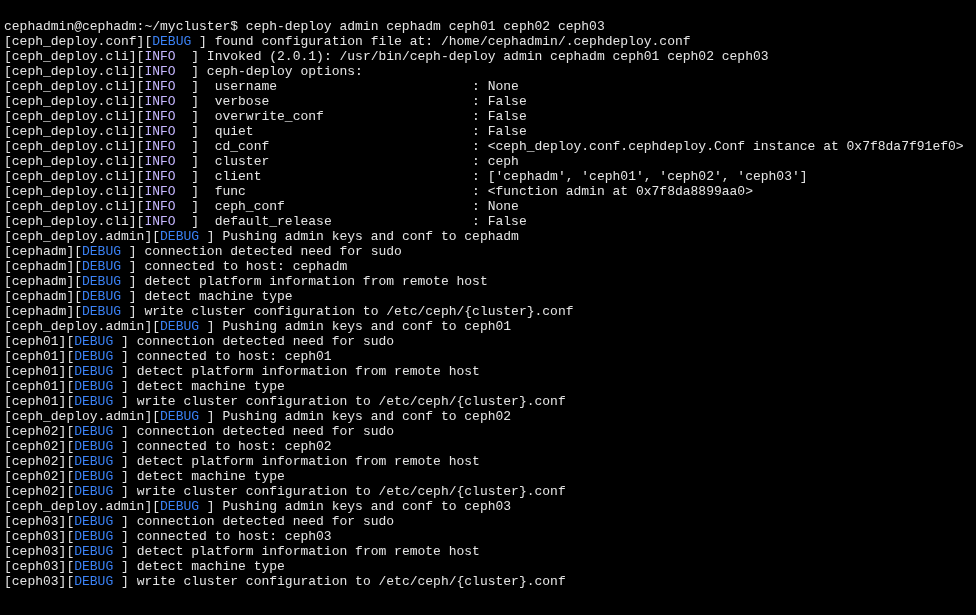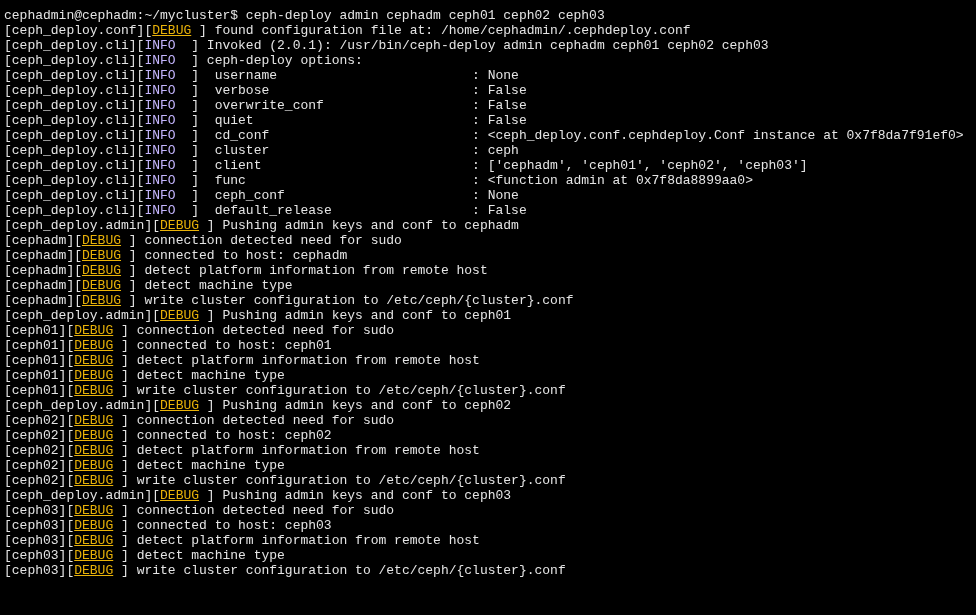--- a/index.html
+++ b/index.html
@@ -8,22 +8,22 @@
     background: #000;
     font-family: "Consolas", "Courier New", monospace;
     font-size: 13px;
     line-height: 15px;
     color: #e5e5e5;
     width: 976px;
     height: 615px;
     overflow: hidden;
   }
   .term {
-    padding: 8px 4px 0 4px;
+    padding: 19px 4px 0 4px;
     white-space: pre;
   }
-  .lvl { color: #eab308; text-decoration: underline; } 
+  .lvl { color: #3b82f6; } 
   .info { color: #c4b5fd; }
 </style>
 </head>
 <body>
 
 <div class="term" id="term"><div><span>cephadmin@cephadm:~/mycluster$ </span><span>ceph-deploy admin cephadm ceph01 ceph02 ceph03</span></div><div>[ceph_deploy.conf][<span class="lvl">DEBUG</span> ] found configuration file at: /home/cephadmin/.cephdeploy.conf</div><div>[ceph_deploy.cli][<span class="info">INFO</span>  ] Invoked (2.0.1): /usr/bin/ceph-deploy admin cephadm ceph01 ceph02 ceph03</div><div>[ceph_deploy.cli][<span class="info">INFO</span>  ] ceph-deploy options:</div><div>[ceph_deploy.cli][<span class="info">INFO</span>  ]  username                         : None</div><div>[ceph_deploy.cli][<span class="info">INFO</span>  ]  verbose                          : False</div><div>[ceph_deploy.cli][<span class="info">INFO</span>  ]  overwrite_conf                   : False</div><div>[ceph_deploy.cli][<span class="info">INFO</span>  ]  quiet                            : False</div><div>[ceph_deploy.cli][<span class="info">INFO</span>  ]  cd_conf                          : &lt;ceph_deploy.conf.cephdeploy.Conf instance at 0x7f8da7f91ef0&gt;</div><div>[ceph_deploy.cli][<span class="info">INFO</span>  ]  cluster                          : ceph</div><div>[ceph_deploy.cli][<span class="info">INFO</span>  ]  client                           : ['cephadm', 'ceph01', 'ceph02', 'ceph03']</div><div>[ceph_deploy.cli][<span class="info">INFO</span>  ]  func                             : &lt;function admin at 0x7f8da8899aa0&gt;</div><div>[ceph_deploy.cli][<span class="info">INFO</span>  ]  ceph_conf                        : None</div><div>[ceph_deploy.cli][<span class="info">INFO</span>  ]  default_release                  : False</div><div>[ceph_deploy.admin][<span class="lvl">DEBUG</span> ] Pushing admin keys and conf to cephadm</div><div>[cephadm][<span class="lvl">DEBUG</span> ] connection detected need for sudo</div><div>[cephadm][<span class="lvl">DEBUG</span> ] connected to host: cephadm</div><div>[cephadm][<span class="lvl">DEBUG</span> ] detect platform information from remote host</div><div>[cephadm][<span class="lvl">DEBUG</span> ] detect machine type</div><div>[cephadm][<span class="lvl">DEBUG</span> ] write cluster configuration to /etc/ceph/{cluster}.conf</div><div>[ceph_deploy.admin][<span class="lvl">DEBUG</span> ] Pushing admin keys and conf to ceph01</div><div>[ceph01][<span class="lvl">DEBUG</span> ] connection detected need for sudo</div><div>[ceph01][<span class="lvl">DEBUG</span> ] connected to host: ceph01</div><div>[ceph01][<span class="lvl">DEBUG</span> ] detect platform information from remote host</div><div>[ceph01][<span class="lvl">DEBUG</span> ] detect machine type</div><div>[ceph01][<span class="lvl">DEBUG</span> ] write cluster configuration to /etc/ceph/{cluster}.conf</div><div>[ceph_deploy.admin][<span class="lvl">DEBUG</span> ] Pushing admin keys and conf to ceph02</div><div>[ceph02][<span class="lvl">DEBUG</span> ] connection detected need for sudo</div><div>[ceph02][<span class="lvl">DEBUG</span> ] connected to host: ceph02</div><div>[ceph02][<span class="lvl">DEBUG</span> ] detect platform information from remote host</div><div>[ceph02][<span class="lvl">DEBUG</span> ] detect machine type</div><div>[ceph02][<span class="lvl">DEBUG</span> ] write cluster configuration to /etc/ceph/{cluster}.conf</div><div>[ceph_deploy.admin][<span class="lvl">DEBUG</span> ] Pushing admin keys and conf to ceph03</div><div>[ceph03][<span class="lvl">DEBUG</span> ] connection detected need for sudo</div><div>[ceph03][<span class="lvl">DEBUG</span> ] connected to host: ceph03</div><div>[ceph03][<span class="lvl">DEBUG</span> ] detect platform information from remote host</div><div>[ceph03][<span class="lvl">DEBUG</span> ] detect machine type</div><div>[ceph03][<span class="lvl">DEBUG</span> ] write cluster configuration to /etc/ceph/{cluster}.conf</div></div>
 
 </body></html>

